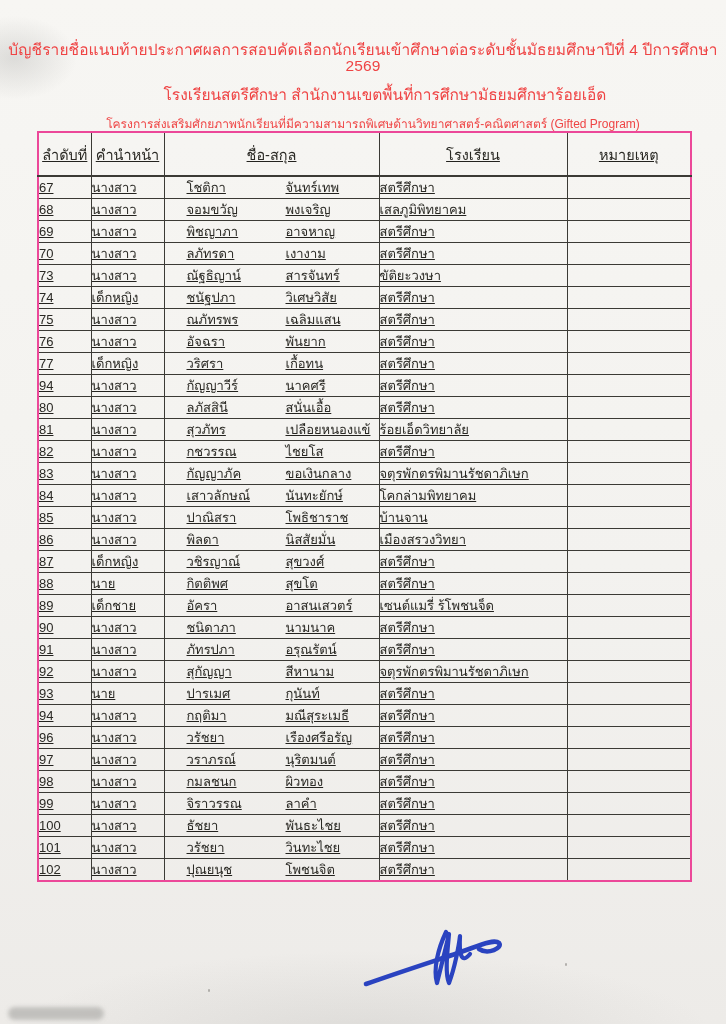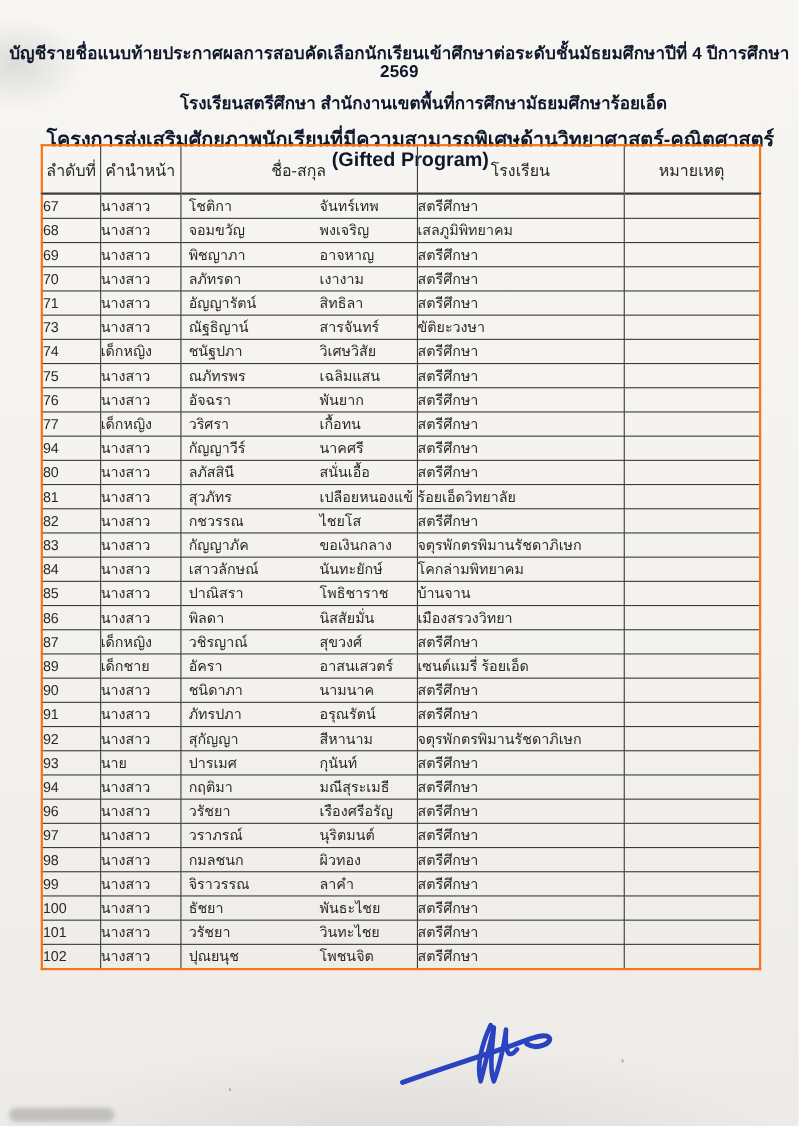--- a/index.html
+++ b/index.html
@@ -6,43 +6,43 @@
   body{
     width:726px;height:1024px;position:relative;overflow:hidden;
     background:
       radial-gradient(ellipse 90px 60px at 14px 58px, rgba(160,160,158,.30), rgba(160,160,158,0) 70%),
       radial-gradient(ellipse 500px 120px at 50% 1035px, rgba(150,149,146,.18), rgba(150,149,146,0) 70%),
       linear-gradient(180deg,#f7f6f3 0%,#f3f2ef 55%,#edebe8 100%);
     font-family:"Liberation Sans","DejaVu Sans",sans-serif;
     color:#24231f;
   }
   .titles{position:absolute;left:0;top:42px;width:726px;text-align:center;}
-  .title-line{display:block;font-weight:bold;color:#0f172a;}
+  .title-line{display:block;font-weight:normal;color:#ef4444;}
   .t1{font-size:15.5px;line-height:1.0;margin-bottom:14px;letter-spacing:.1px;}
   .t2{font-size:15.5px;line-height:1.0;margin-bottom:15px;padding-left:44px;}
-  .t3{font-size:18px;line-height:1.0;margin-left:20px;}
+  .t3{font-size:12px;line-height:1.0;margin-left:20px;}
   table.roster{
     position:absolute;left:37px;top:131px;width:653px;
     border-collapse:collapse;table-layout:fixed;
     background:transparent;
   }
   table.roster th, table.roster td{
     border:1.3px solid #3b3a35;
     padding:0;overflow:hidden;white-space:nowrap;
     font-size:13px;color:#2a2924;
   }
-  table.roster{border:2px solid #f97316;}
+  table.roster{border:2px solid #ec4899;text-decoration:underline;}
   table.roster thead th{
     height:42px;font-weight:normal;font-size:14.5px;text-align:center;vertical-align:middle;
     border-bottom-width:2px;
   }
   table.roster tbody td{height:21px;vertical-align:middle;}
   td.c-no{}
   td.c-prefix{padding-left:6px;}
-  td.c-name .name-wrap{display:flex;align-items:center;padding-left:7px;gap:20px;}
+  td.c-name .name-wrap{display:flex;align-items:center;padding-left:22px;}
   td.c-name .fname{flex:0 0 99px;}
   td.c-name .lname{flex:1;}
   td.c-school{padding-left:7px;}
   td.c-note{}
   .signature{position:absolute;left:360px;top:927px;width:152px;height:66px;pointer-events:none;}
   .corner-smudge{
     position:absolute;left:8px;top:1007px;width:96px;height:13px;
     background:#bab9b6;border-radius:7px;filter:blur(2px);opacity:.85;
   }
   .speck{position:absolute;width:2px;height:3px;background:#8a8984;opacity:.6;border-radius:1px;}
@@ -116,32 +116,20 @@
         <td class="c-name">
           <div class="name-wrap">
             <span class="fname">ลภัทรดา</span>
             <span class="lname">เงางาม</span>
           </div>
         </td>
         <td class="c-school">สตรีศึกษา</td>
         <td class="c-note"></td>
       </tr>
       <tr>
-        <td class="c-no">71</td>
-        <td class="c-prefix">นางสาว</td>
-        <td class="c-name">
-          <div class="name-wrap">
-            <span class="fname">อัญญารัตน์</span>
-            <span class="lname">สิทธิลา</span>
-          </div>
-        </td>
-        <td class="c-school">สตรีศึกษา</td>
-        <td class="c-note"></td>
-      </tr>
-      <tr>
         <td class="c-no">73</td>
         <td class="c-prefix">นางสาว</td>
         <td class="c-name">
           <div class="name-wrap">
             <span class="fname">ณัฐธิญาน์</span>
             <span class="lname">สารจันทร์</span>
           </div>
         </td>
         <td class="c-school">ขัติยะวงษา</td>
         <td class="c-note"></td>
@@ -296,29 +284,41 @@
         <td class="c-name">
           <div class="name-wrap">
             <span class="fname">วชิรญาณ์</span>
             <span class="lname">สุขวงศ์</span>
           </div>
         </td>
         <td class="c-school">สตรีศึกษา</td>
         <td class="c-note"></td>
       </tr>
       <tr>
+        <td class="c-no">88</td>
+        <td class="c-prefix">นาย</td>
+        <td class="c-name">
+          <div class="name-wrap">
+            <span class="fname">กิตติพศ</span>
+            <span class="lname">สุขโต</span>
+          </div>
+        </td>
+        <td class="c-school">สตรีศึกษา</td>
+        <td class="c-note"></td>
+      </tr>
+      <tr>
         <td class="c-no">89</td>
         <td class="c-prefix">เด็กชาย</td>
         <td class="c-name">
           <div class="name-wrap">
             <span class="fname">อัครา</span>
             <span class="lname">อาสนเสวตร์</span>
           </div>
         </td>
-        <td class="c-school">เซนต์แมรี่ ร้อยเอ็ด</td>
+        <td class="c-school">เซนต์แมรี่ ร้โพชนจ็ด</td>
         <td class="c-note"></td>
       </tr>
       <tr>
         <td class="c-no">90</td>
         <td class="c-prefix">นางสาว</td>
         <td class="c-name">
           <div class="name-wrap">
             <span class="fname">ชนิดาภา</span>
             <span class="lname">นามนาค</span>
           </div>

